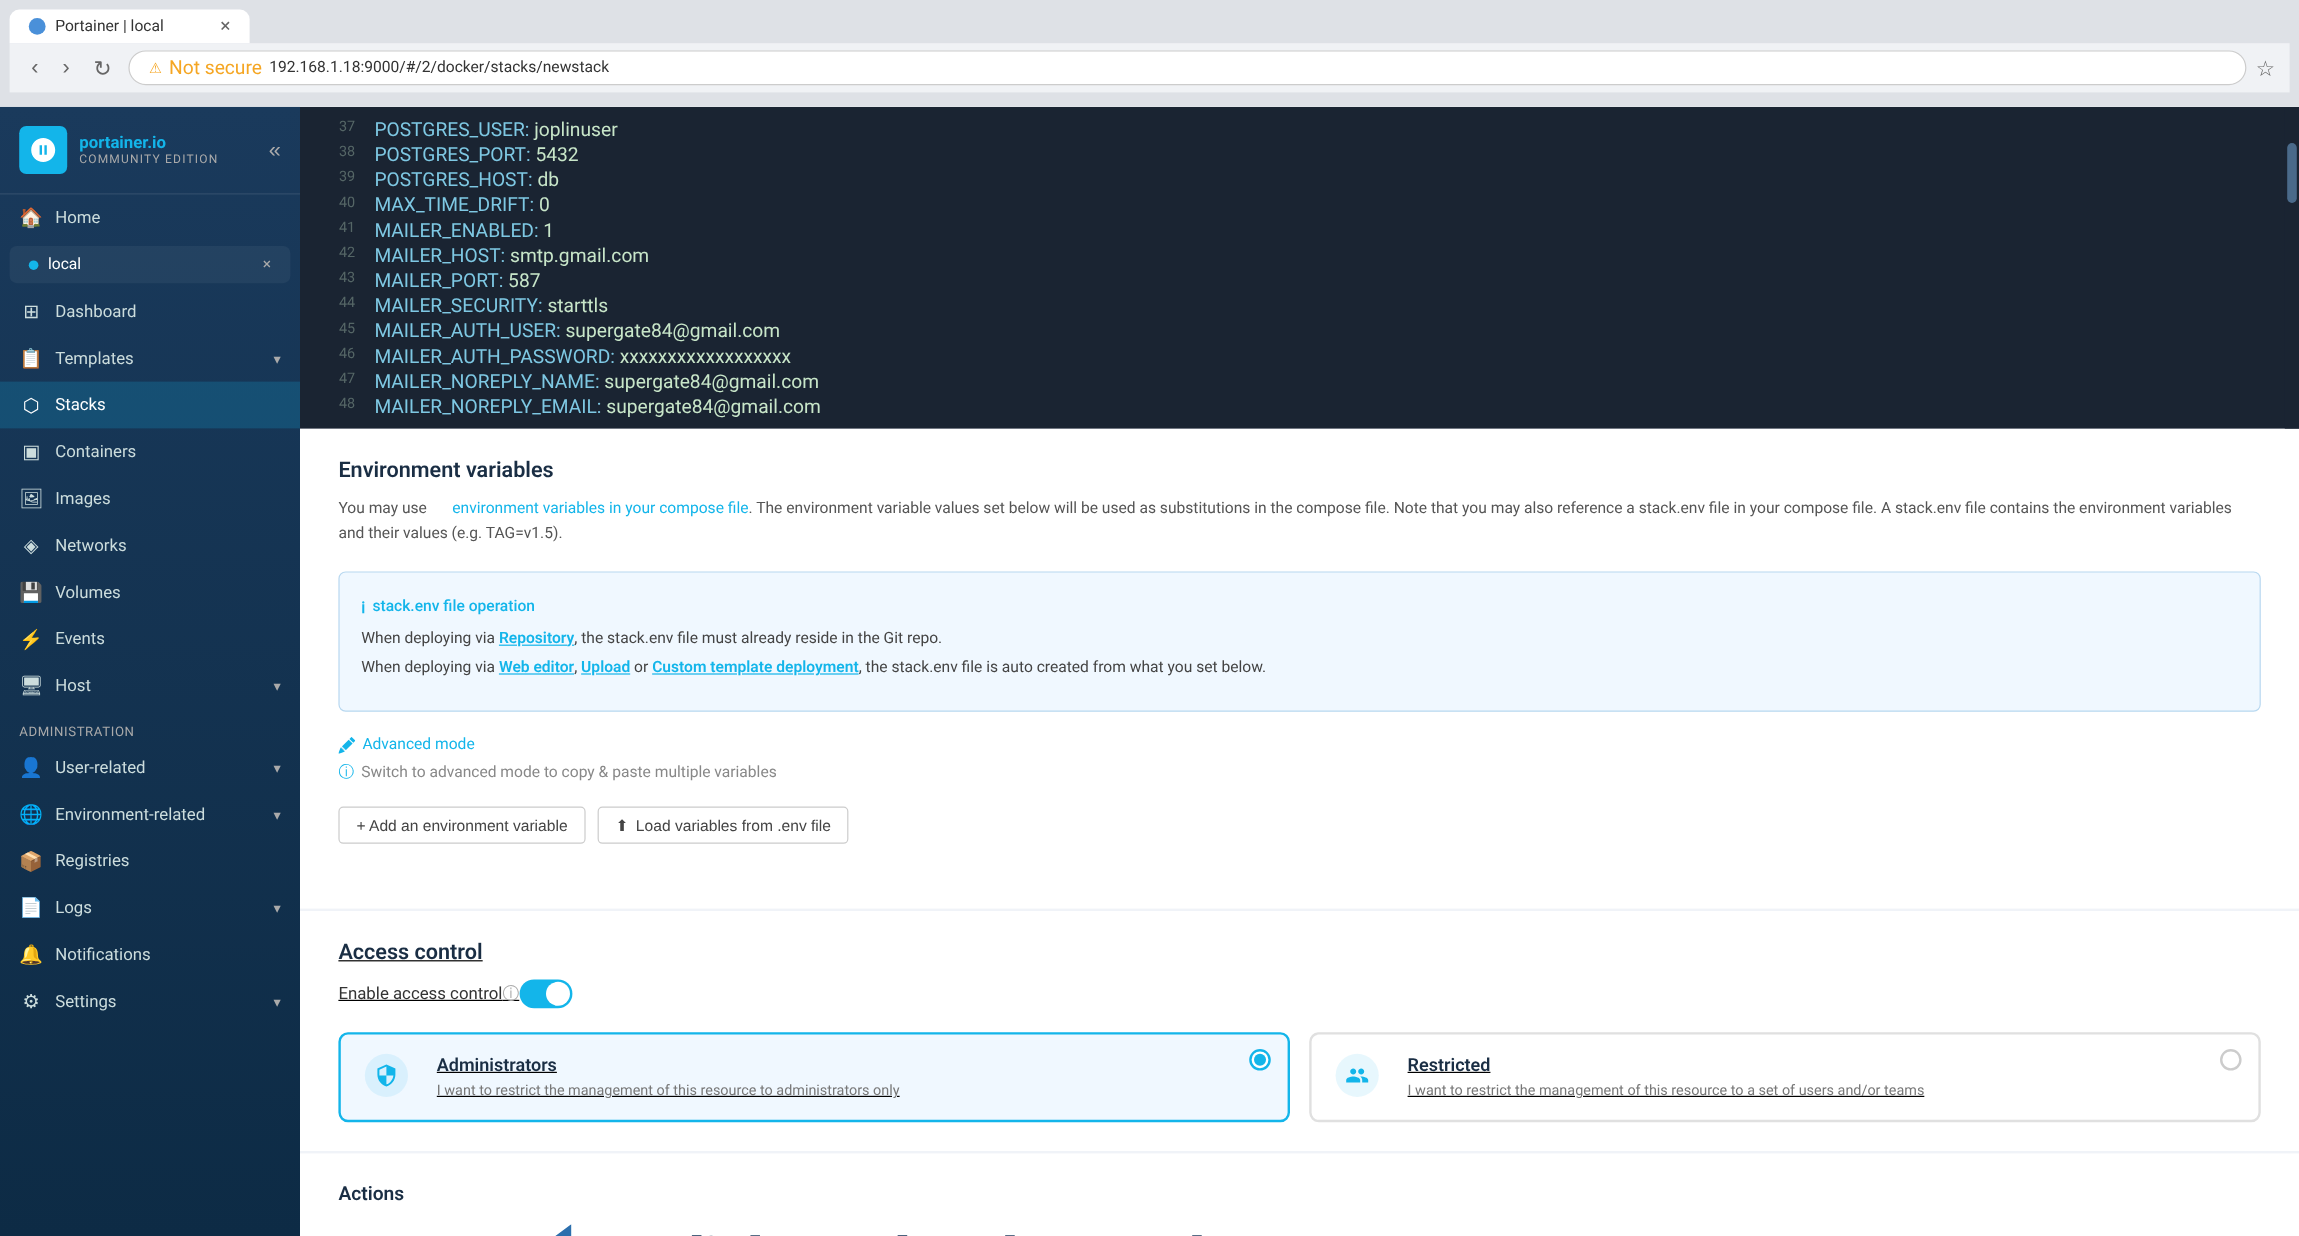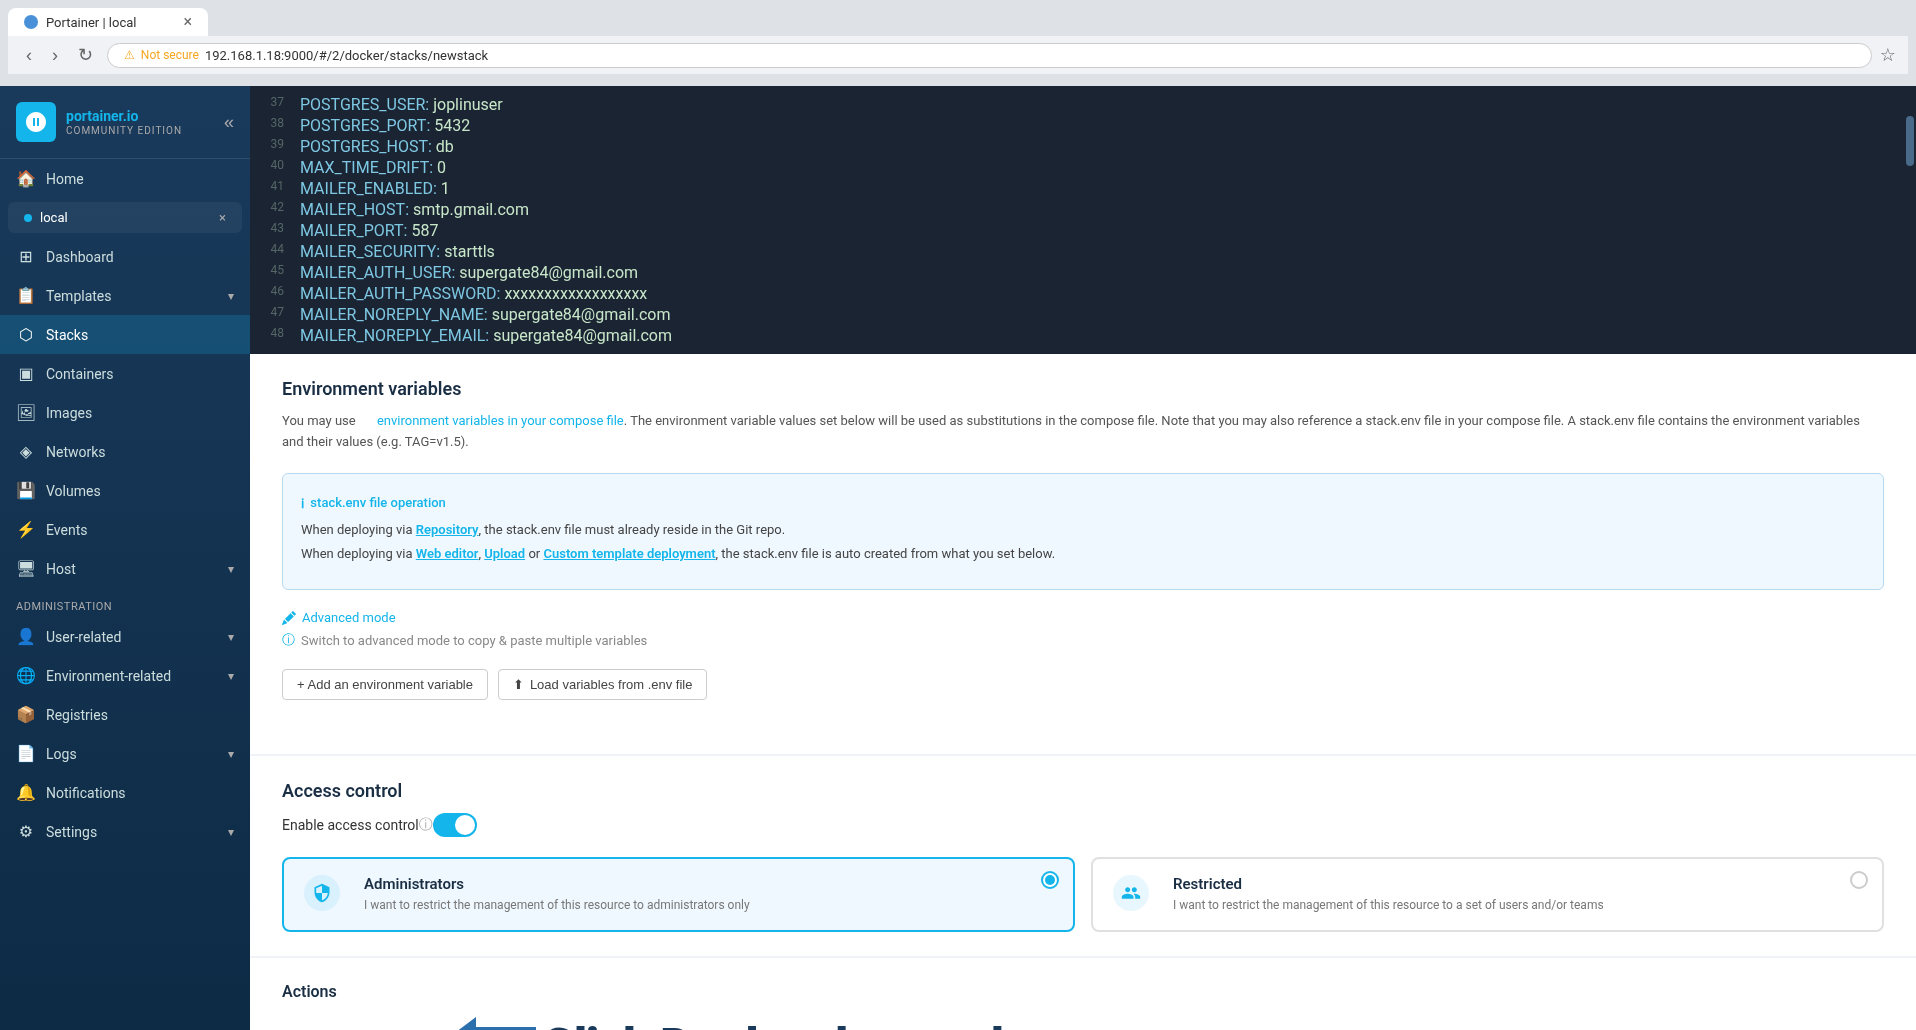--- a/index.html
+++ b/index.html
@@ -36,21 +36,21 @@
     .sidebar-item .item-arrow { margin-left: auto; font-size: 12px; color: #aaa; }
 
     .sidebar-section { padding: 8px 16px 4px; font-size: 11px; color: #aaa; text-transform: uppercase; letter-spacing: 0.5px; margin-top: 4px; }
 
     .env-indicator { display: flex; align-items: center; gap: 8px; padding: 8px 16px; background: rgba(255,255,255,0.05); margin: 4px 8px; border-radius: 6px; font-size: 13px; }
     .env-dot { width: 8px; height: 8px; border-radius: 50%; background: #13b5ea; }
     .env-close { margin-left: auto; color: #aaa; cursor: pointer; }
 
     
     .main-content { flex: 1; overflow-y: auto; background: #f0f3f8; }
-    .code-line { display: flex; align-items: flex-start; padding: 1px 0; }
+    .code-line { display: flex; align-items: flex-start; padding: 1px 12px; }
     .code-line-num { width: 50px; text-align: right; padding-right: 16px; color: #566; font-size: 12px; user-select: none; }
     .code-key { color: #7ec8e3; }
     .code-val { color: #c8e6c9; }
 
     .code-container { position: relative; background: #1a2432; padding: 8px 0; }
 
     
     .env-section { background: #fff; padding: 24px 32px; }
     .section-title { font-size: 18px; font-weight: 600; color: #1a2e44; margin-bottom: 12px; }
     .section-desc { font-size: 13px; color: #555; line-height: 1.6; margin-bottom: 20px; }
@@ -64,21 +64,21 @@
 
     .advanced-mode { display: flex; align-items: center; gap: 6px; font-size: 13px; color: #13b5ea; cursor: pointer; margin-bottom: 6px; }
     .advanced-mode svg { width: 14px; height: 14px; }
     .switch-mode { display: flex; align-items: center; gap: 6px; font-size: 13px; color: #888; margin-bottom: 20px; }
     .switch-mode::before { content: 'ⓘ'; color: #13b5ea; }
 
     .env-actions { display: flex; gap: 10px; margin-bottom: 30px; }
     .btn-outline { background: #fff; border: 1px solid #ccc; border-radius: 4px; padding: 7px 14px; font-size: 13px; color: #444; cursor: pointer; display: flex; align-items: center; gap: 6px; }
 
     
-    .access-section { background: #fff; padding: 24px 32px; margin-top: 2px; }
+    .access-section { background: #fff; padding: 24px 32px; margin-top: 2px; text-decoration: underline; }
     .enable-access { display: flex; align-items: center; gap: 0; font-size: 14px; color: #333; margin-bottom: 20px; }
     .toggle { width: 44px; height: 24px; background: #13b5ea; border-radius: 12px; position: relative; cursor: pointer; }
     .toggle::after { content: ''; position: absolute; width: 20px; height: 20px; background: #fff; border-radius: 50%; top: 2px; right: 2px; transition: 0.2s; }
 
     .access-cards { display: flex; gap: 16px; }
     .access-card { flex: 1; border: 2px solid #e0e0e0; border-radius: 8px; padding: 16px 20px; display: flex; align-items: flex-start; gap: 24px; position: relative; cursor: pointer; }
     .access-card.selected { border-color: #13b5ea; background: #f0f8ff; }
     .access-card .card-icon { width: 36px; height: 36px; border-radius: 50%; background: rgba(19,181,234,0.1); display: flex; align-items: center; justify-content: center; font-size: 18px; color: #13b5ea; flex-shrink: 0; }
     .access-card .card-content h3 { font-size: 15px; font-weight: 600; color: #1a2e44; margin-bottom: 4px; }
     .access-card .card-content p { font-size: 12px; color: #777; line-height: 1.4; }
@@ -107,21 +107,21 @@
       <span>Portainer | local</span>
       <span class="tab-close">×</span>
     </div>
   </div>
   <div class="browser-toolbar">
     <button class="nav-btn">‹</button>
     <button class="nav-btn">›</button>
     <button class="nav-btn">↻</button>
     <div class="address-bar">
       <span class="lock-icon">⚠</span>
-      <span style="color:#f5a623;font-size:12px;">Not secure</span>
+      <span style="color:#f5a623;font-size:16px;">Not secure</span>
       <span class="address-text">192.168.1.18:9000/#/2/docker/stacks/newstack</span>
     </div>
     <button class="star-btn">☆</button>
   </div>
 </div>
 
 <div class="app-layout">
 
   <div class="sidebar">
     <div class="sidebar-logo">

